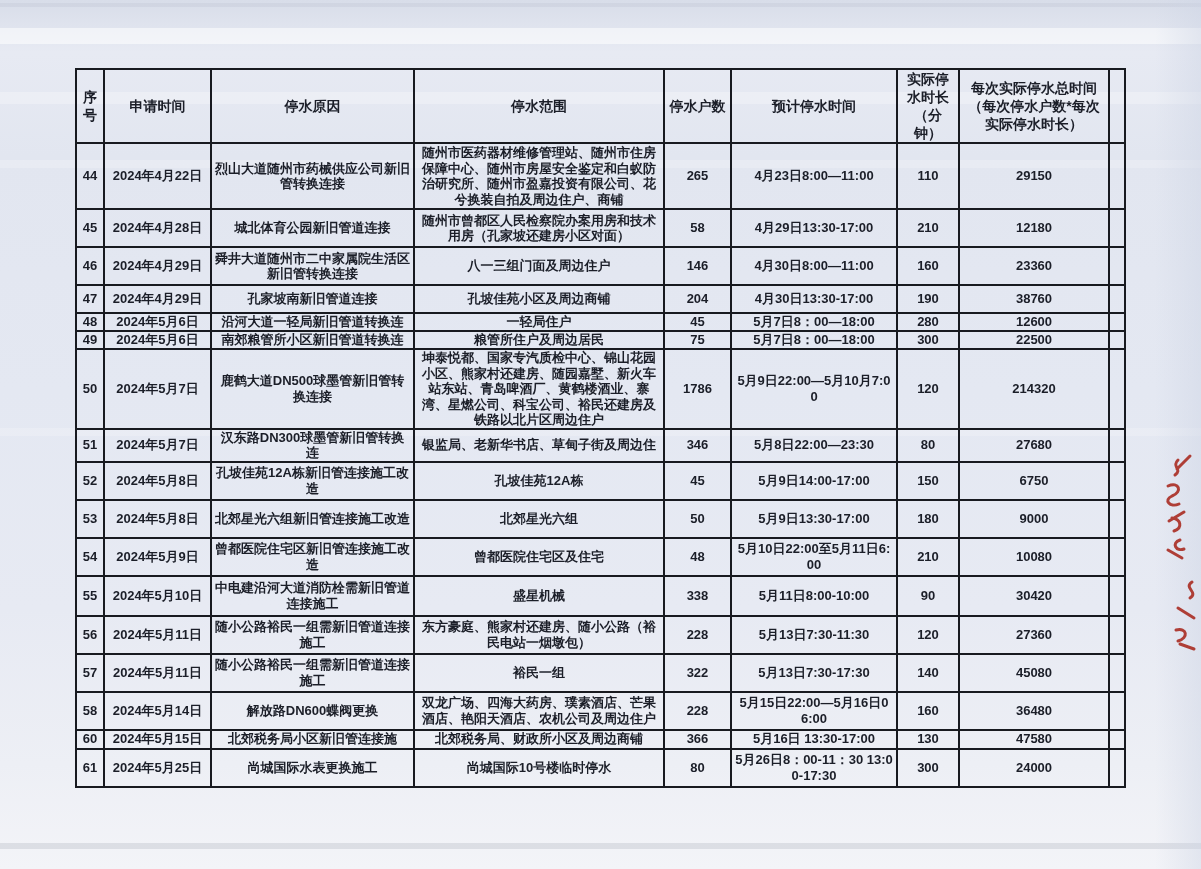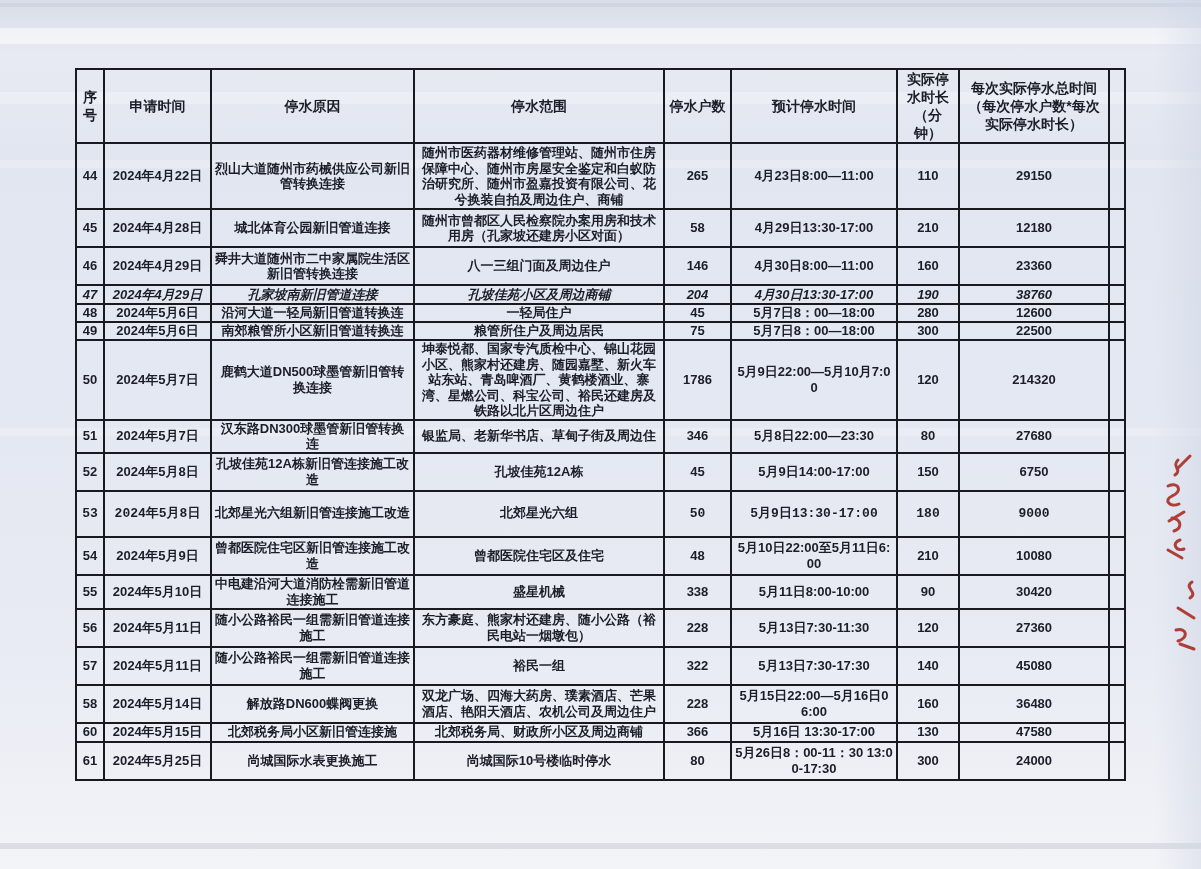--- a/index.html
+++ b/index.html
@@ -108,21 +108,21 @@
         <td>46</td>
         <td>2024年4月29日</td>
         <td>舜井大道随州市二中家属院生活区新旧管转换连接</td>
         <td>八一三组门面及周边住户</td>
         <td>146</td>
         <td>4月30日8:00—11:00</td>
         <td>160</td>
         <td>23360</td>
         <td></td>
       </tr>
-      <tr style="height: 19px; font-style: italic;">
+      <tr style="height: 28px;">
         <td>47</td>
         <td>2024年4月29日</td>
         <td>孔家坡南新旧管道连接</td>
         <td>孔坡佳苑小区及周边商铺</td>
         <td>204</td>
         <td>4月30日13:30-17:00</td>
         <td>190</td>
         <td>38760</td>
         <td></td>
       </tr>
@@ -174,21 +174,21 @@
         <td>52</td>
         <td>2024年5月8日</td>
         <td>孔坡佳苑12A栋新旧管连接施工改造</td>
         <td>孔坡佳苑12A栋</td>
         <td>45</td>
         <td>5月9日14:00-17:00</td>
         <td>150</td>
         <td>6750</td>
         <td></td>
       </tr>
-      <tr style="height: 46px; font-family: Liberation Mono, monospace;">
+      <tr style="height: 38px;">
         <td>53</td>
         <td>2024年5月8日</td>
         <td>北郊星光六组新旧管连接施工改造</td>
         <td>北郊星光六组</td>
         <td>50</td>
         <td>5月9日13:30-17:00</td>
         <td>180</td>
         <td>9000</td>
         <td></td>
       </tr>
@@ -196,21 +196,21 @@
         <td>54</td>
         <td>2024年5月9日</td>
         <td>曾都医院住宅区新旧管连接施工改造</td>
         <td>曾都医院住宅区及住宅</td>
         <td>48</td>
         <td>5月10日22:00至5月11日6:00</td>
         <td>210</td>
         <td>10080</td>
         <td></td>
       </tr>
-      <tr style="height: 34px; padding-left: 31px;">
+      <tr style="height: 40px; padding-left: 31px;">
         <td>55</td>
         <td>2024年5月10日</td>
         <td>中电建沿河大道消防栓需新旧管道连接施工</td>
         <td>盛星机械</td>
         <td>338</td>
         <td>5月11日8:00-10:00</td>
         <td>90</td>
         <td>30420</td>
         <td></td>
       </tr>

